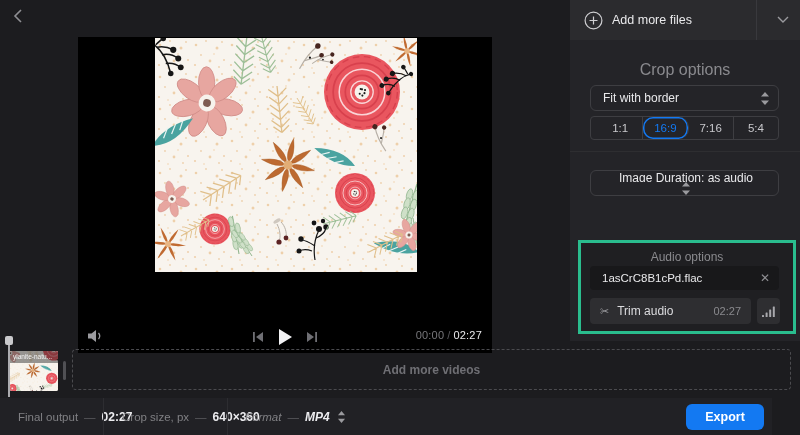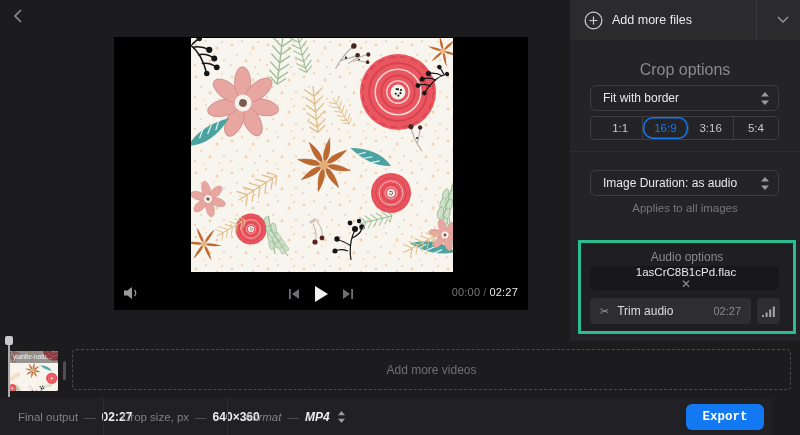--- a/index.html
+++ b/index.html
@@ -7,21 +7,21 @@
   #app{position:relative;width:800px;height:435px;overflow:hidden;
        background:#1c1c1f;font-family:"Liberation Sans",sans-serif;
        -webkit-font-smoothing:antialiased;}
   .abs{position:absolute;}
 
   
   .back-btn{left:6px;top:4px;width:24px;height:24px;display:flex;align-items:center;
             justify-content:center;cursor:pointer;}
 
   
-  .preview{left:78px;top:37px;width:414px;height:273px;background:#000;margin-left:36px;}
+  .preview{left:78px;top:37px;width:414px;height:316px;background:#000;}
   .preview-img{position:absolute;left:77px;top:1px;width:262px;height:234px;}
   .vol-btn{position:absolute;left:8px;bottom:10px;width:18px;height:14px;cursor:pointer;}
   .transport{position:absolute;left:50%;bottom:8px;transform:translateX(-50%);
              display:flex;align-items:center;gap:14px;}
   .tbtn{display:flex;align-items:center;justify-content:center;cursor:pointer;}
   .time{position:absolute;right:10px;bottom:12px;font-size:11px;color:#77777b;letter-spacing:.2px;}
   .time .cur{color:#77777b;} .time .sep{margin:0 3px;color:#5a5a5e;} .time .tot{color:#e9e9eb;}
 
   
   .sidebar{left:570px;top:0;width:230px;height:341px;background:#242428;}
@@ -42,21 +42,21 @@
               color:#c8c8cc;border-right:1px solid #3e3e42;cursor:pointer;}
   .ratio-cell:last-child{border-right:none;}
   .ratio-cell.sel{color:var(--accent);box-shadow:inset 0 0 0 1.5px var(--accent);border-radius:10px;}
   .h-div{position:absolute;left:0;top:151px;width:230px;height:1px;background:#2e2e31;}
   .note{position:absolute;left:0;top:202px;width:230px;text-align:center;font-size:11.5px;color:#77777b;}
 
   .audio-box{position:absolute;left:8px;top:240px;width:218px;height:94px;
              border:3px solid var(--highlight);background:#1f1f22;}
   .audio-title{position:absolute;left:0;top:7px;width:212px;text-align:center;font-size:12px;color:#8a8a8e;}
   .file-row{position:absolute;left:9px;top:23px;width:189px;height:24px;background:#18181a;
-            border-radius:4px;display:flex;align-items:center;padding:0 9px 0 12px;flex-direction:column;}
+            border-radius:4px;display:flex;align-items:center;padding:0 9px 0 12px;}
   .file-name{flex:1;font-size:11.5px;color:#e9e9eb;white-space:nowrap;overflow:hidden;}
   .x-btn{font-size:12px;color:#8f8f93;cursor:pointer;line-height:1;}
   .trim-btn{position:absolute;left:9px;top:55px;width:161px;height:26px;background:#2e2e31;
             border-radius:4px;display:flex;align-items:center;padding:0 10px;cursor:pointer;}
   .scissors{font-size:11px;color:#9a9a9e;margin-right:8px;}
   .trim-lbl{flex:1;font-size:12px;color:#dcdcdf;}
   .trim-dur{font-size:11px;color:#8a8a8e;}
   .volbars-btn{position:absolute;left:176px;top:55px;width:23px;height:26px;background:#2e2e31;
                border-radius:4px;display:flex;align-items:center;justify-content:center;cursor:pointer;}
 
@@ -64,33 +64,33 @@
   .playhead-line{left:8px;top:344px;width:2px;height:53px;background:#ababaf;cursor:ew-resize;}
   .playhead-handle{left:5px;top:336px;width:8px;height:9px;border-radius:2px;background:#c9c9cc;cursor:ew-resize;}
   .clip-thumb{left:10px;top:351px;width:48px;height:40px;border-radius:2px;overflow:hidden;
               background:#efe9e1;cursor:pointer;}
   .clip-thumb svg{position:absolute;left:0;top:0;width:48px;height:40px;}
   .clip-label{position:absolute;left:0;top:0;width:48px;padding:2px 2px 3px 3px;font-size:6.5px;
               color:#f4f4f4;background:rgba(30,30,30,.45);white-space:nowrap;overflow:hidden;}
   .gap-handle{left:63px;top:361px;width:3px;height:19px;border-radius:1.5px;background:#505054;cursor:pointer;}
   .add-videos{left:72px;top:349px;width:719px;height:41px;border:1px dashed #4b4b4f;border-radius:4px;
               display:flex;align-items:center;justify-content:center;cursor:pointer;}
-  .add-videos span{font-size:12px;color:#6f6f74;}
+  .add-videos span{font-size:12px;color:#6f6f74;font-weight:bold;}
 
   
   .footer{left:0;top:398px;width:772px;height:37px;background:#212125;}
   .fgroup{position:absolute;top:0;height:37px;display:flex;align-items:center;gap:6px;}
   .flabel{font-size:11.5px;color:#808084;}
   .fsep{font-size:11.5px;color:#5d5d61;}
   .fvalue{font-size:12px;color:#ededf0;font-weight:bold;}
   .fdiv{position:absolute;top:0;width:1px;height:37px;background:#2d2d31;}
   .format-caret{margin-left:2px;cursor:pointer;display:flex;}
   .export-btn{position:absolute;right:8px;top:6px;width:78px;height:26px;background:var(--accent);
               border:none;border-radius:6px;color:#fff;font-size:12.5px;font-weight:bold;
-              font-family:Liberation Mono, monospace;cursor:pointer;}
+              font-family:Liberation Sans, sans-serif;cursor:pointer;}
 </style>
 </head>
 <body>
 
 <div id="app">
 
   <div class="abs back-btn">
     <svg width="12" height="16" viewBox="0 0 12 16">
       <polyline points="9,2 3,8 9,14" fill="none" stroke="#8f8f93" stroke-width="1.6"></polyline>
     </svg>
@@ -353,34 +353,33 @@
       <span class="dd-label">Fit with border</span>
       <svg width="8" height="13" viewBox="0 0 8 13">
         <polygon points="0,4.5 4,0 8,4.5" fill="#9a9a9e"></polygon>
           <polygon points="0,8.5 4,13 8,8.5" fill="#9a9a9e"></polygon>
       </svg>
     </div>
 
     <div class="ratio-seg">
       <div class="ratio-cell">1:1</div>
       <div class="ratio-cell sel">16:9</div>
-      <div class="ratio-cell">3:16</div>
+      <div class="ratio-cell">7:16</div>
       <div class="ratio-cell">5:4</div>
     </div>
 
     <div class="h-div"></div>
 
-    <div class="dd" style="top:170px;">
+    <div class="dd" style="top:170px;flex-direction:column;">
       <span class="dd-label">Image Duration: as audio</span>
       <svg width="8" height="13" viewBox="0 0 8 13">
         <polygon points="0,4.5 4,0 8,4.5" fill="#9a9a9e"></polygon>
           <polygon points="0,8.5 4,13 8,8.5" fill="#9a9a9e"></polygon>
       </svg>
     </div>
-    <div class="note">Applies to all images</div>
 
     <div class="audio-box">
       <div class="audio-title">Audio options</div>
       <div class="file-row">
         <span class="file-name">1asCrC8B1cPd.flac</span>
         <span class="x-btn">✕</span>
       </div>
       <div class="trim-btn">
         <span class="scissors">✂</span>
         <span class="trim-lbl">Trim audio</span>

